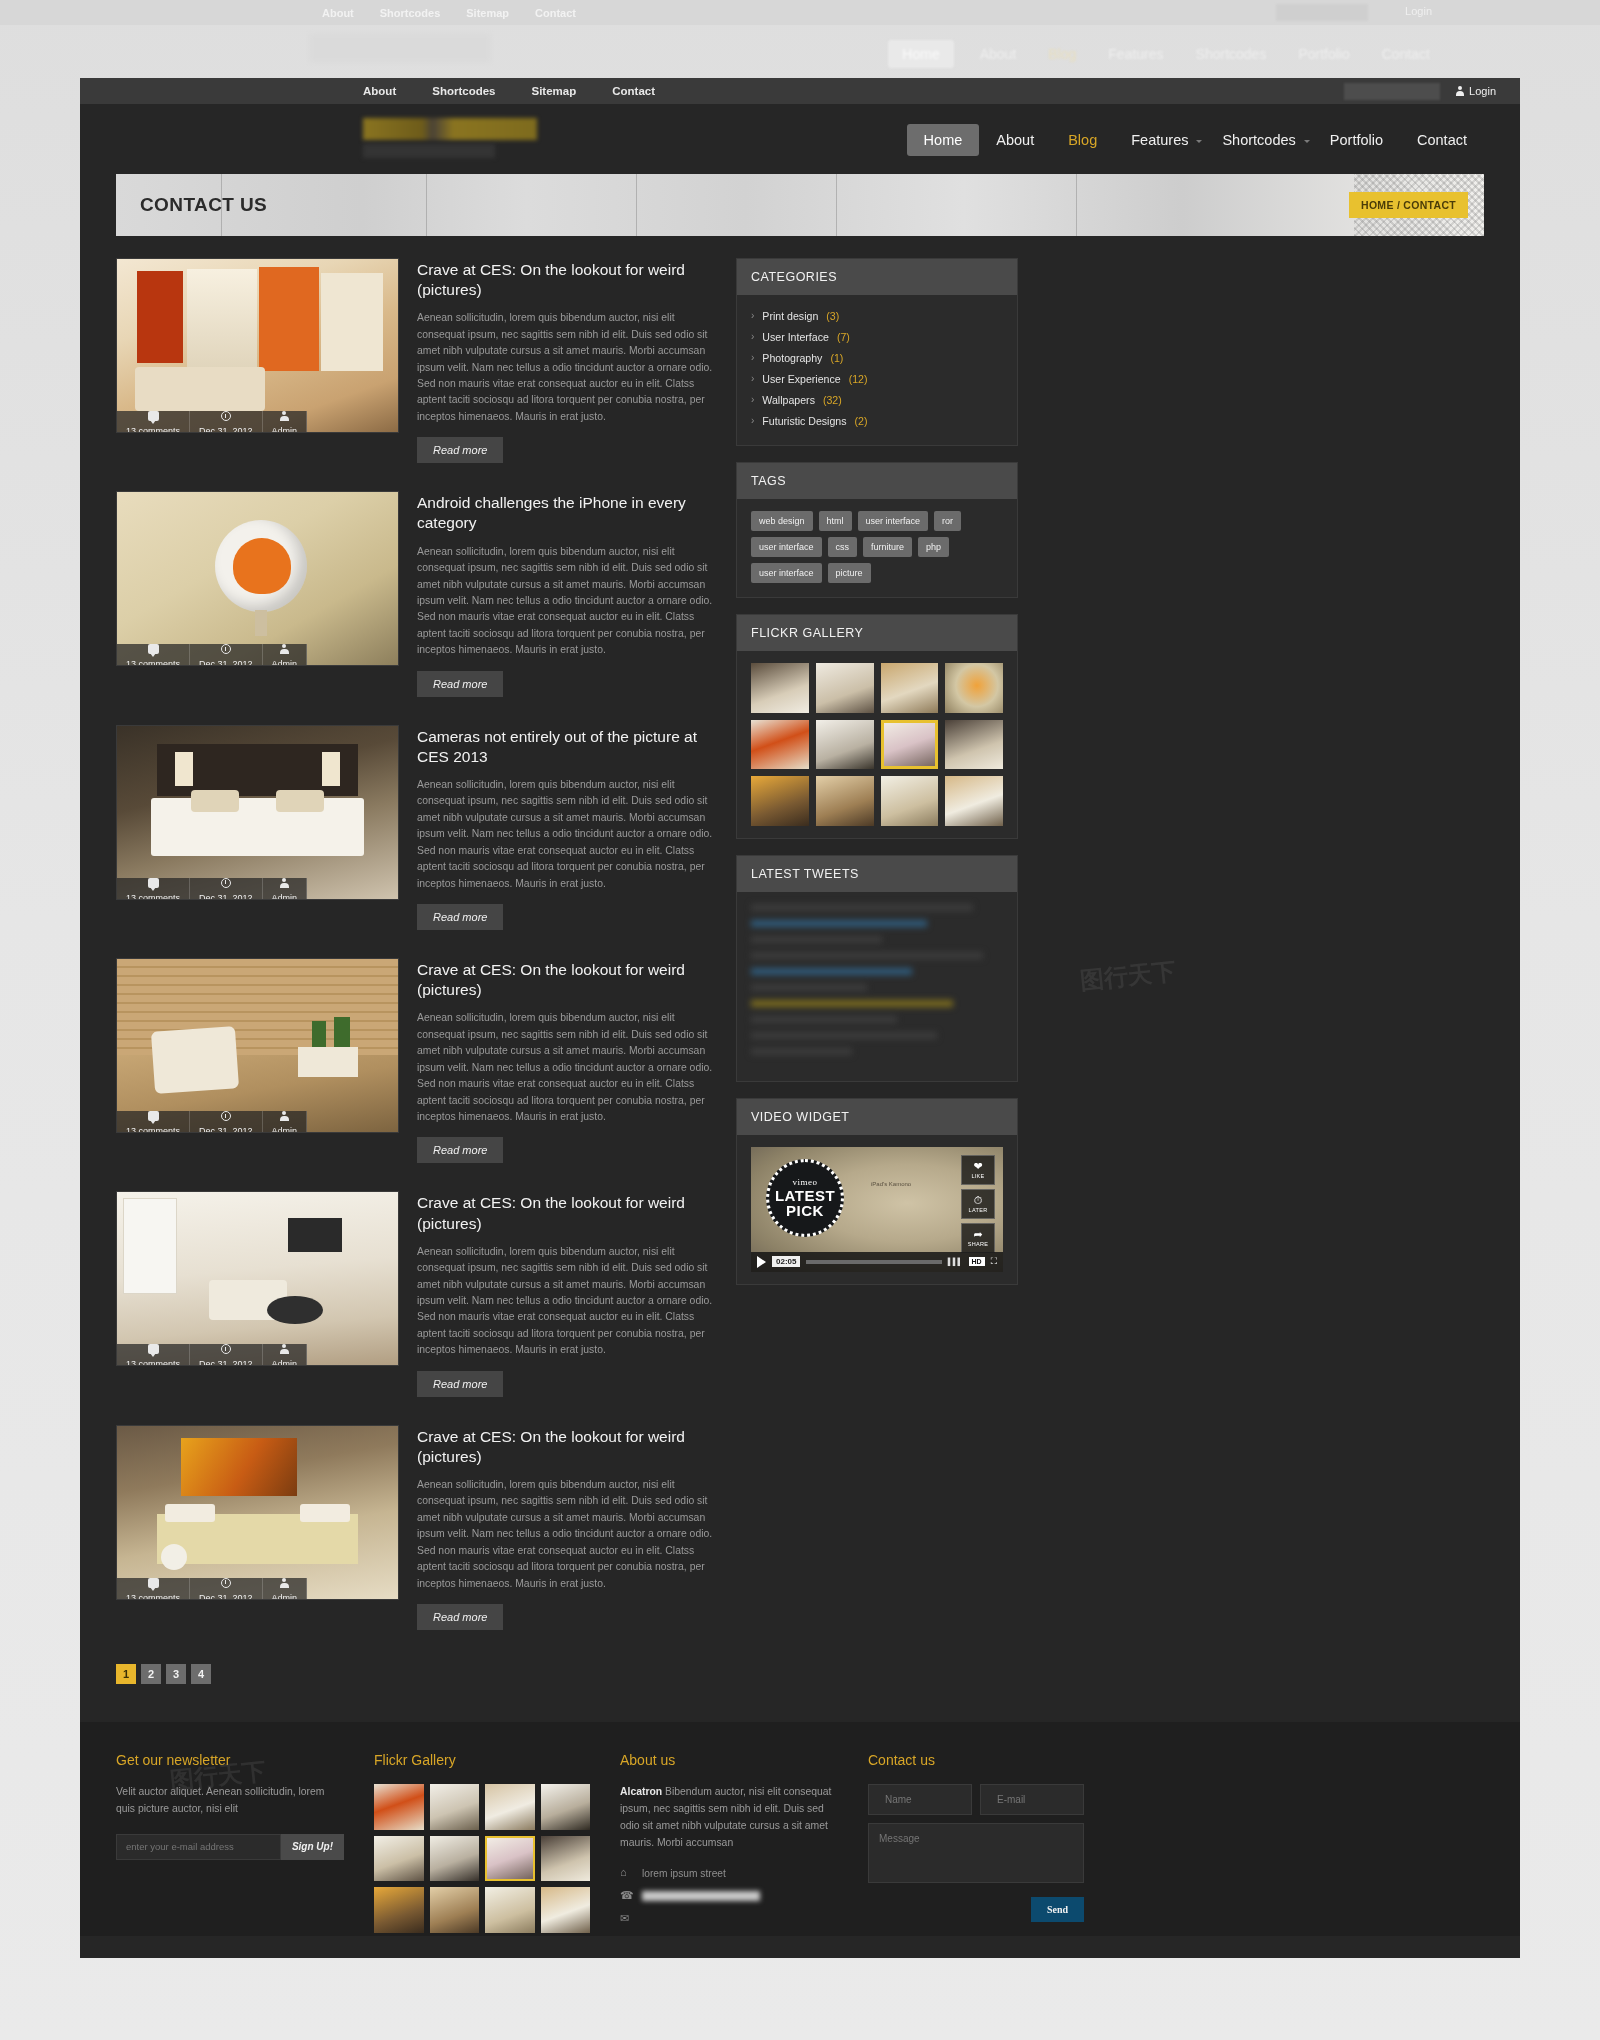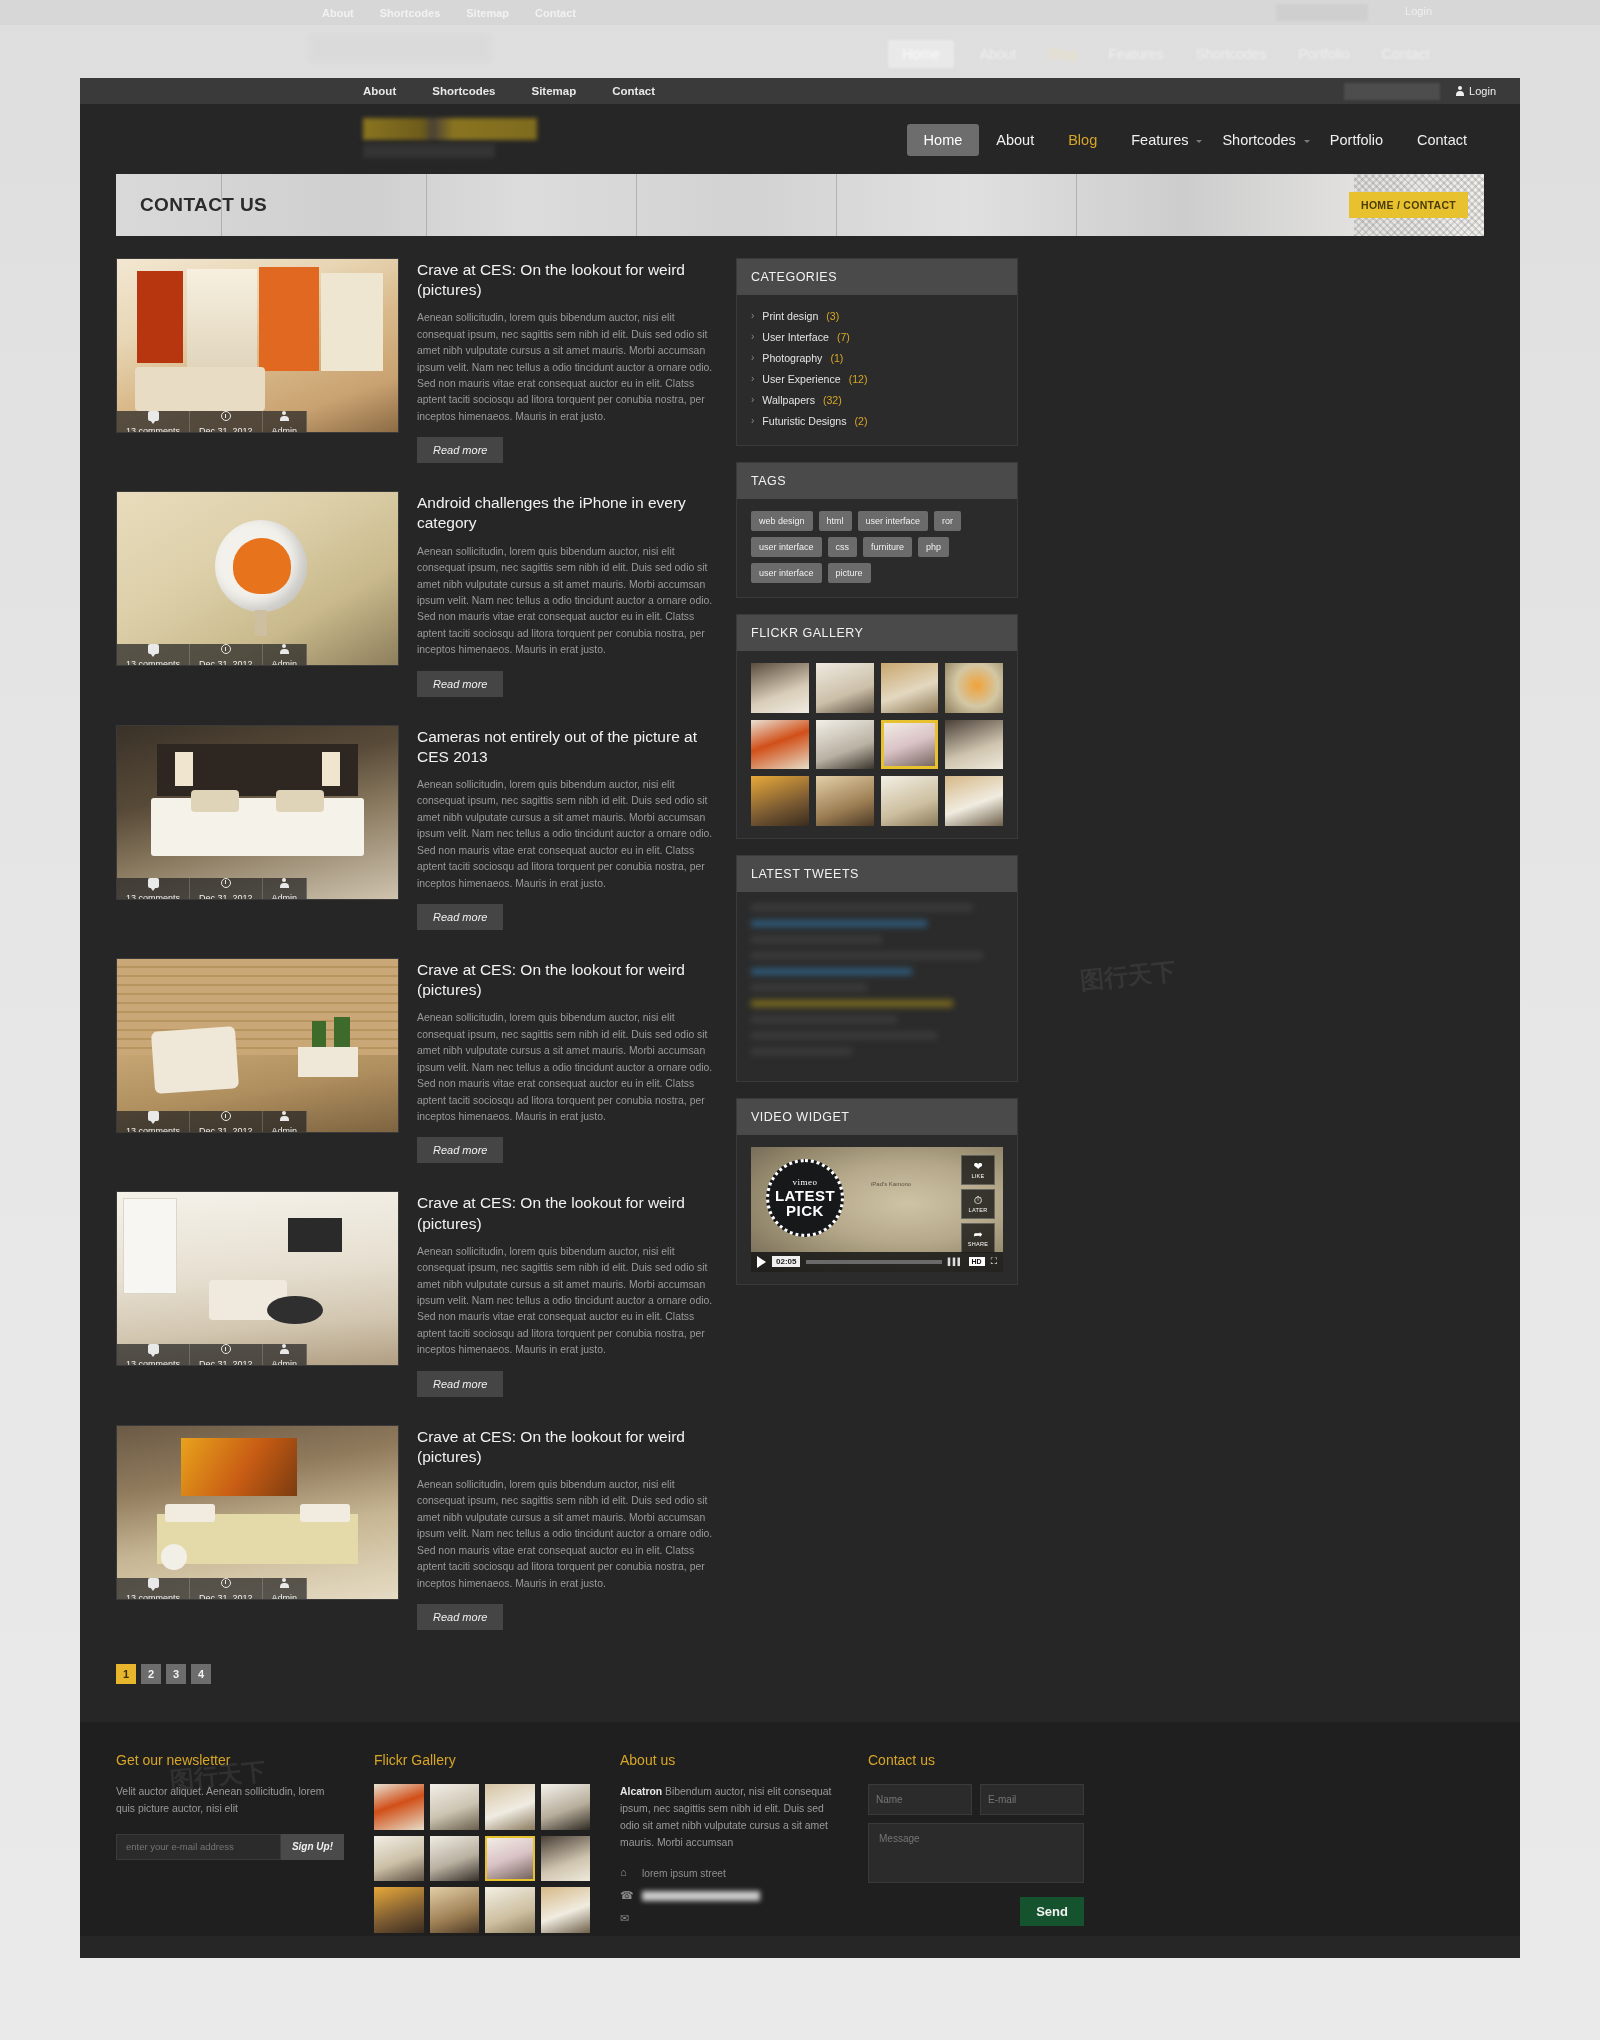--- a/index.html
+++ b/index.html
@@ -243,29 +243,29 @@
   .contact-lines { margin-top: 16px; }
   .cl { display: flex; align-items: center; gap: 9px; margin-bottom: 11px; }
   .cl-ic { width: 13px; height: 12px; flex:none; color: #8a8a8a; font-size: 11px; line-height: 1; }
   .cl-txt { color: #8f8f8f; font-size: 10.2px; }
   .cl-blur { height: 10px; width: 118px; background: #c9c9c9; filter: blur(2.4px); }
   .cl-blur.w2 { width: 132px; }
   .cl-blur.w3 { width: 100px; margin-top: 4px; }
   .cform-row { display: flex; gap: 8px; }
   .cinput {
     background: #2b2b2b; border: 1px solid #3a3a3a; color: #6e6e6e; font-size: 10px;
-    padding: 9px 7px; font-family: "Liberation Sans", sans-serif; width: 50%;
+    padding: 9px 16px; font-family: "Liberation Sans", sans-serif; width: 50%;
   }
   .ctext {
     width: 100%; margin-top: 8px; height: 60px; background: #2b2b2b; border: 1px solid #3a3a3a;
     color: #6e6e6e; font-size: 10px; padding: 9px 10px; resize: none; font-family: "Liberation Sans", sans-serif;
   }
   .csend {
-    float: right; margin-top: 10px; background: #14532d; color: #f2f2f2; border: none;
-    font-size: 13px; font-weight: bold; padding: 7px 16px; cursor: pointer; font-family: Liberation Sans, sans-serif;
+    float: right; margin-top: 10px; background: #0c4a6e; color: #f2f2f2; border: none;
+    font-size: 10px; font-weight: bold; padding: 7px 16px; cursor: pointer; font-family: Liberation Serif, serif;
   }
 </style>
 </head>
 <body>
 
 <div class="ghost-layer">
   <div class="ghost-topbar">
     <div class="gt-inner">
       <span>About</span>
       <span>Shortcodes</span>

